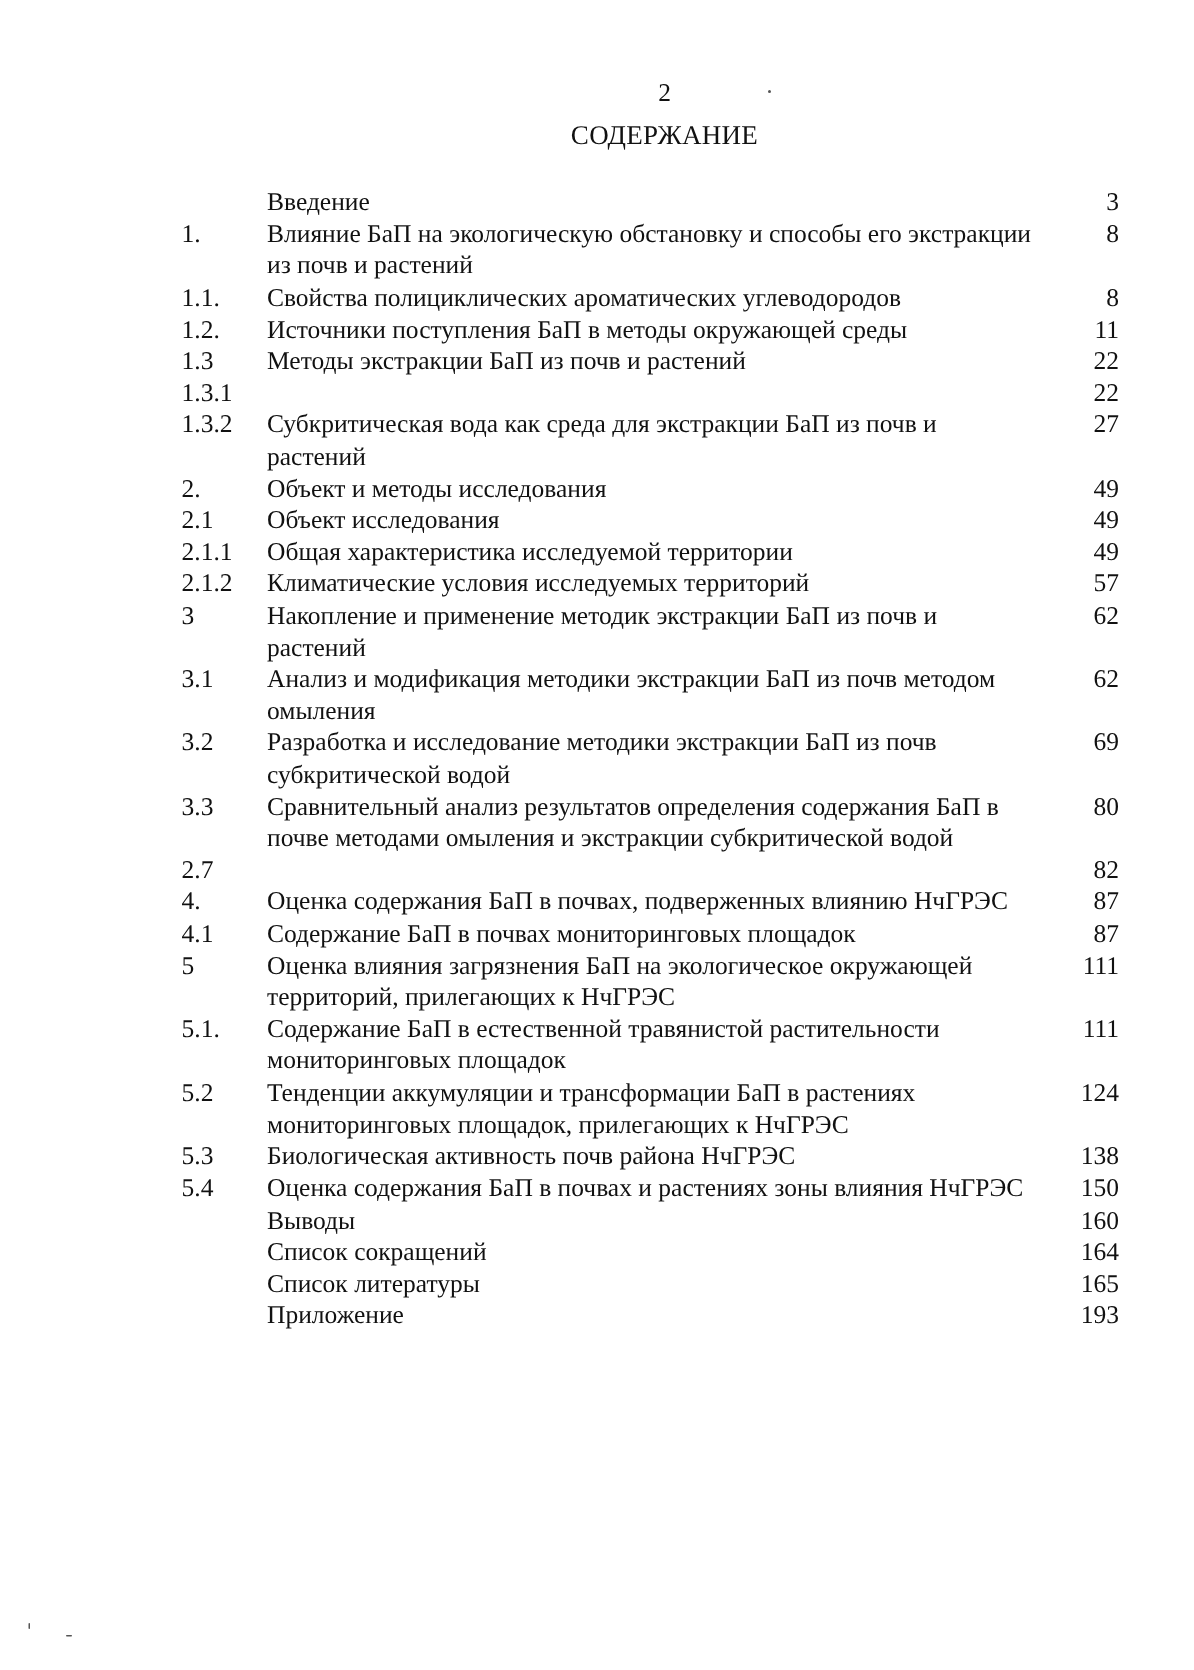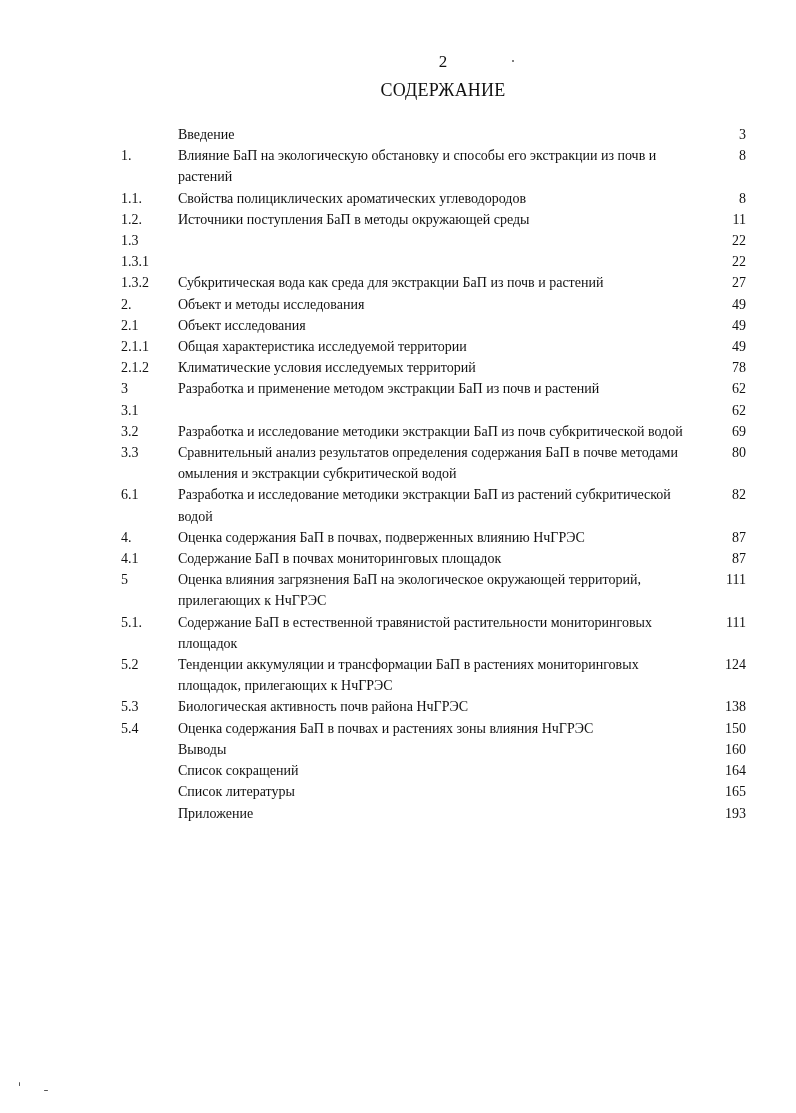--- a/index.html
+++ b/index.html
@@ -41,21 +41,21 @@
     }
     .toc {
       position: absolute;
       top: 124px;
       left: 121px;
       width: 625px;
     }
     .toc-row {
       display: flex;
       align-items: flex-start;
-      font-size: 14px;
+      font-size: 17px;
       line-height: 21.2px;
     }
     .toc-num {
       width: 57px;
       flex: 0 0 57px;
     }
     .toc-text {
       width: 512px;
       flex: 0 0 512px;
     }
@@ -91,20 +91,21 @@
       <div class="toc-text">Свойства полициклических ароматических углеводородов</div>
       <div class="toc-page">8</div>
     </div>
     <div class="toc-row">
       <div class="toc-num">1.2.</div>
       <div class="toc-text">Источники поступления БаП в методы окружающей среды</div>
       <div class="toc-page">11</div>
     </div>
     <div class="toc-row">
       <div class="toc-num">1.3</div>
+      <div class="toc-text">Методы экстракции БаП из почв и растений</div>
       <div class="toc-page">22</div>
     </div>
     <div class="toc-row">
       <div class="toc-num">1.3.1</div>
       <div class="toc-page">22</div>
     </div>
     <div class="toc-row">
       <div class="toc-num">1.3.2</div>
       <div class="toc-text">Субкритическая вода как среда для экстракции БаП из почв и растений</div>
       <div class="toc-page">27</div>
@@ -120,44 +121,44 @@
       <div class="toc-page">49</div>
     </div>
     <div class="toc-row">
       <div class="toc-num">2.1.1</div>
       <div class="toc-text">Общая характеристика исследуемой территории</div>
       <div class="toc-page">49</div>
     </div>
     <div class="toc-row">
       <div class="toc-num">2.1.2</div>
       <div class="toc-text">Климатические условия исследуемых территорий</div>
-      <div class="toc-page">78</div>
+      <div class="toc-page">57</div>
     </div>
     <div class="toc-row">
       <div class="toc-num">3</div>
-      <div class="toc-text">Разработка и применение методом экстракции БаП из почв и растений</div>
+      <div class="toc-text">Накопление и применение методик экстракции БаП из почв и растений</div>
       <div class="toc-page">62</div>
     </div>
     <div class="toc-row">
       <div class="toc-num">3.1</div>
+      <div class="toc-text">Анализ и модификация методики экстракции БаП из почв методом омыления</div>
       <div class="toc-page">62</div>
     </div>
     <div class="toc-row">
       <div class="toc-num">3.2</div>
       <div class="toc-text">Разработка и исследование методики экстракции БаП из почв субкритической водой</div>
       <div class="toc-page">69</div>
     </div>
     <div class="toc-row">
       <div class="toc-num">3.3</div>
       <div class="toc-text">Сравнительный анализ результатов определения содержания БаП в почве методами омыления и экстракции субкритической водой</div>
       <div class="toc-page">80</div>
     </div>
     <div class="toc-row">
-      <div class="toc-num">6.1</div>
-      <div class="toc-text">Разработка и исследование методики экстракции БаП из растений субкритической водой</div>
+      <div class="toc-num">2.7</div>
       <div class="toc-page">82</div>
     </div>
     <div class="toc-row">
       <div class="toc-num">4.</div>
       <div class="toc-text">Оценка содержания БаП в почвах, подверженных влиянию НчГРЭС</div>
       <div class="toc-page">87</div>
     </div>
     <div class="toc-row">
       <div class="toc-num">4.1</div>
       <div class="toc-text">Содержание БаП в почвах мониторинговых площадок</div>

